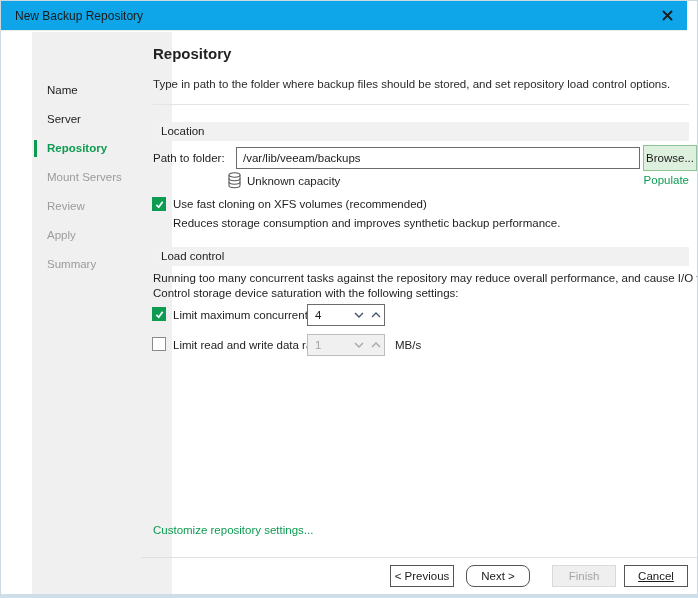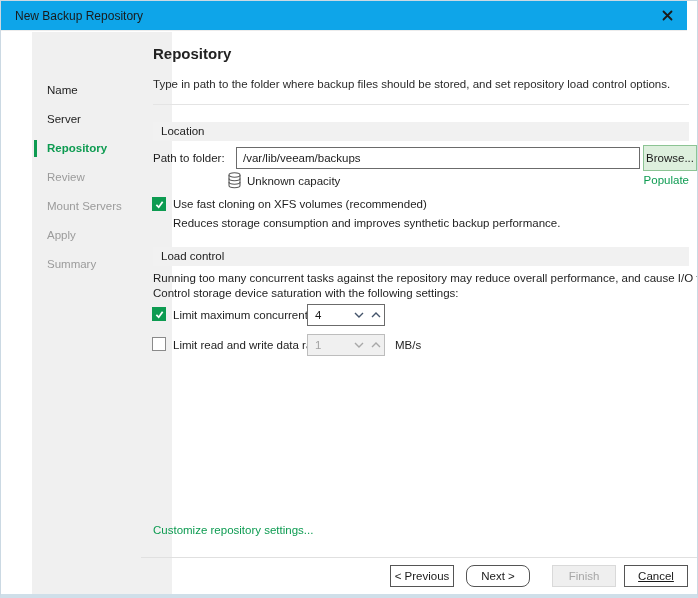--- a/index.html
+++ b/index.html
@@ -110,22 +110,22 @@
       <svg width="11" height="11" viewBox="0 0 11 11">
         <path d="M1.5 1.5 L9.5 9.5 M9.5 1.5 L1.5 9.5" stroke="#1a1a1a" stroke-width="1.8" stroke-linecap="round"></path>
       </svg>
     </span>
   </div>
 
   <div class="sidebar">
     <div class="side-item">Name</div>
     <div class="side-item">Server</div>
     <div class="side-item active">Repository</div>
+    <div class="side-item pending">Mount Servers</div>
     <div class="side-item pending">Review</div>
-    <div class="side-item pending">Mount Servers</div>
     <div class="side-item pending">Apply</div>
     <div class="side-item pending">Summary</div>
   </div>
 
   <div class="abs page-title">Repository</div>
   <div class="abs page-subtitle">Type in path to the folder where backup files should be stored, and set repository load control options.</div>
   <div class="abs divider"></div>
 
   <div class="abs section-bar" style="top:121px;">Location</div>
 

